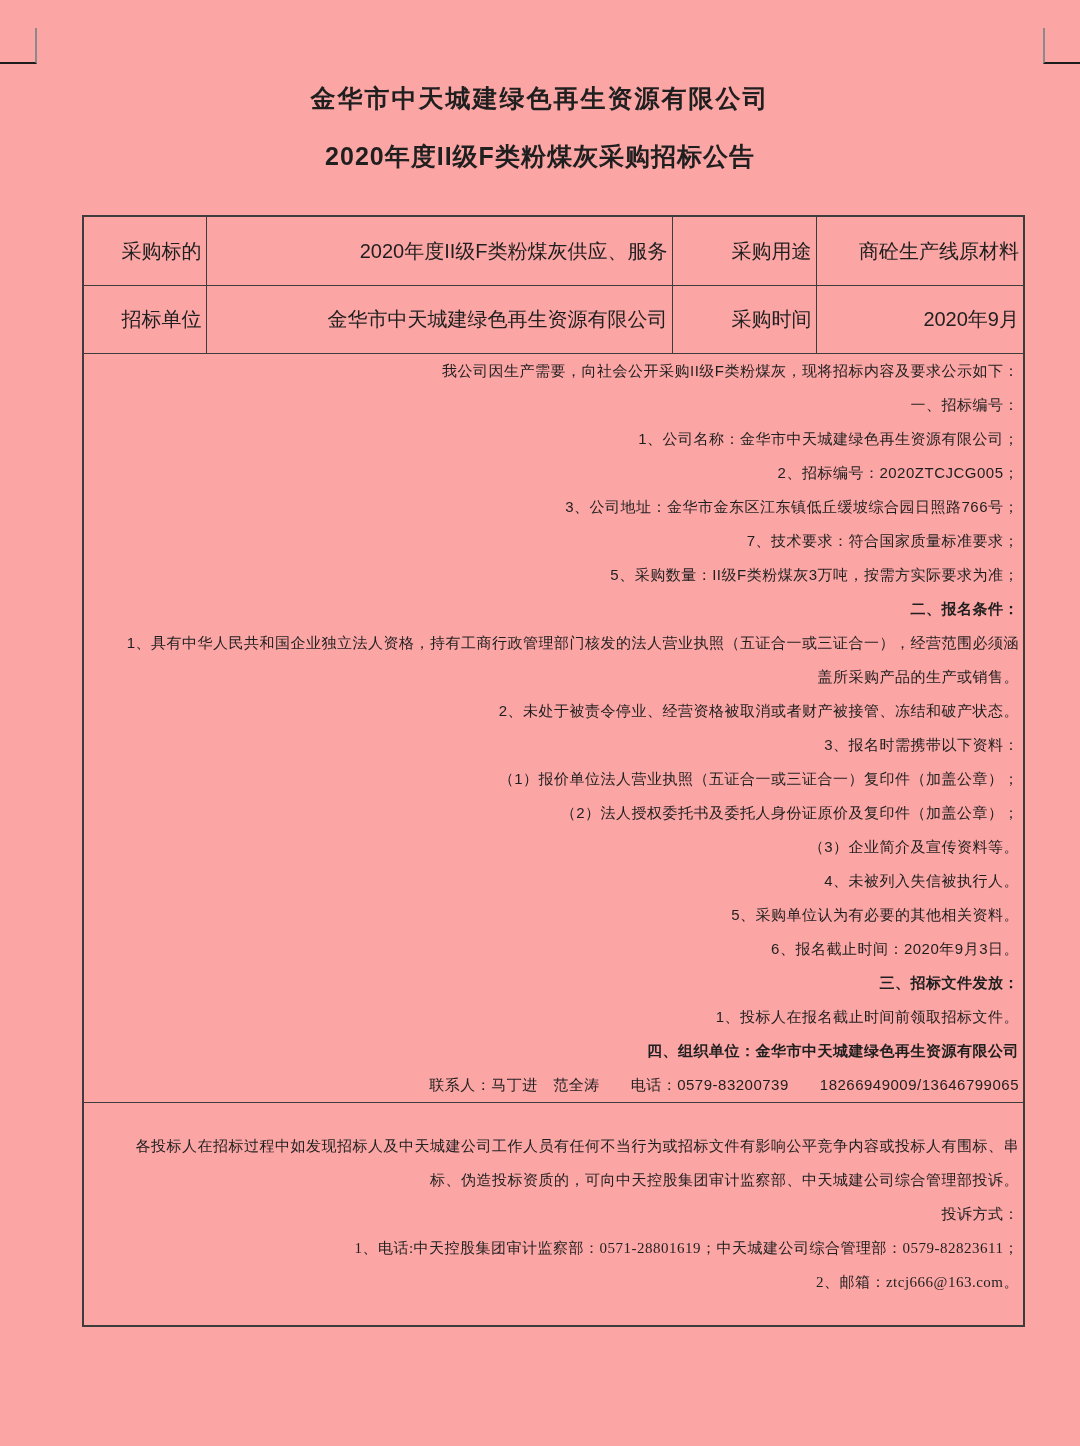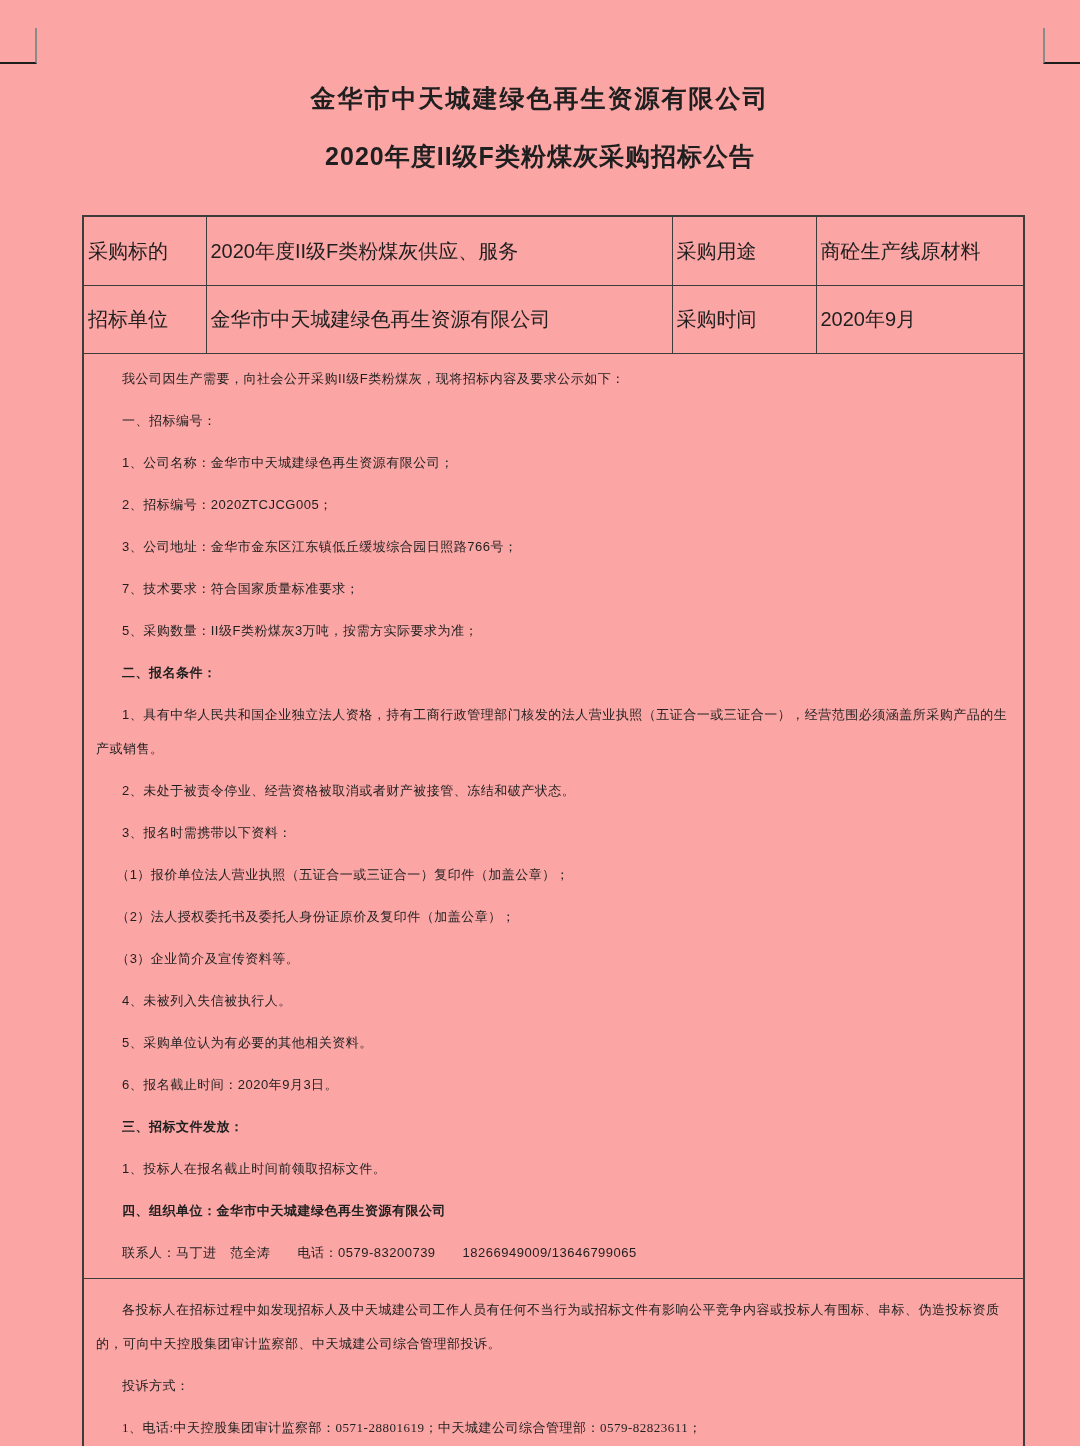--- a/index.html
+++ b/index.html
@@ -50,39 +50,39 @@
   }
   table.info {
     border-collapse: collapse;
     table-layout: fixed;
     width: 941px;
     margin: 44px 0 0 82px;
     border: 2px solid #3d3d3d;
   }
   table.info td {
     border: 1.5px solid #3d3d3d;
-    text-align: left;
+    text-align: right;
     vertical-align: middle;
     font-size: 20px;
     padding: 0 4px;
     overflow: hidden;
   }
   tr.r-top td { height: 68px; }
   tr.r-mid td { height: 67px; }
   tr.r-section td { height: 70px; }
   td.text-cell {
     text-align: justify;
     vertical-align: top;
     padding: 6px 9px;
   }
   td.body-cell { padding-top: 7px; }
   td.complaint-cell { height: 222px; padding-top: 9px; font-family: Liberation Serif, serif; }
   .text-cell p {
-    margin: 8px;
-    font-size: 13px;
+    margin: 0;
+    font-size: 15px;
     line-height: 34px;
     text-indent: 2em;
     letter-spacing: 0.5px;
   }
   p.b { font-weight: bold; }
   p.i15 { text-indent: 1.55em; }
 </style>
 </head>
 <body>
 

